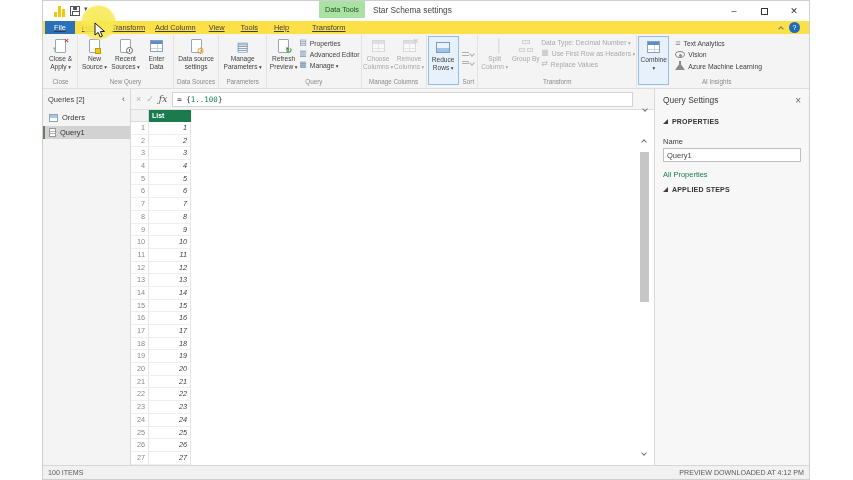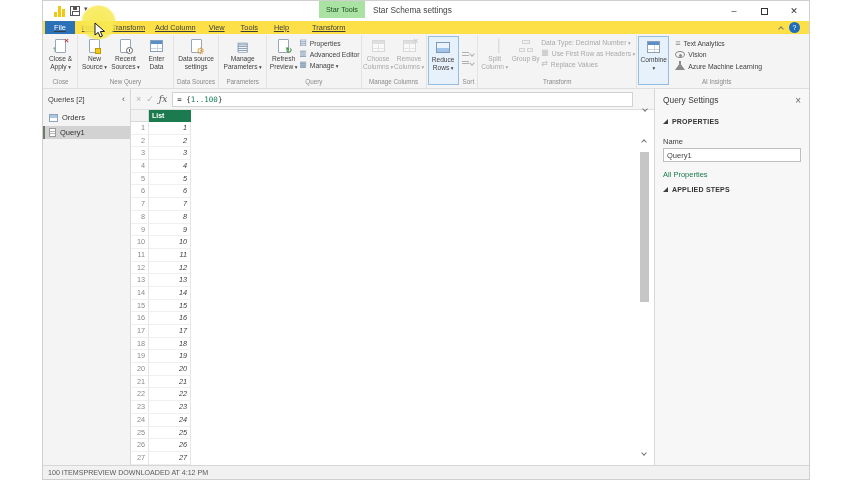--- a/index.html
+++ b/index.html
@@ -142,37 +142,37 @@
   .tri { width:0; height:0; border-bottom:5px solid #3f3f3f; border-left:5px solid transparent; }
   .slabel { margin-top:12px; }
   .sinput { margin-top:2px; width:100%; height:14px; border:1px solid #bfbfbf; background:#fff;
             font-family:"Liberation Sans", sans-serif; font-size:7.5px; color:#3f3f3f; padding:0 3px; }
   .slink { margin-top:8px; color:#1b7a4e; }
   .step { margin:5px -4px 0 -4px; height:13px; line-height:13px; background:#d2d2d2;
           box-shadow:inset 3px 0 0 #9a9a9a; padding-left:11px; color:#333; }
 
   
   .statusbar { position:absolute; left:0; right:0; bottom:0; height:14px; background:#f1f1f1;
-               border-top:1px solid #d6d6d6; display:flex; align-items:center; justify-content:flex-start;
+               border-top:1px solid #d6d6d6; display:flex; align-items:center; justify-content:space-between;
                padding:0 5px; font-size:7.1px; color:#5a5a5a; }
 </style>
 </head>
 <body>
 
 <div class="window">
 
   <div class="titlebar">
     <span class="appicon">
         <i class="b1"></i>
         <i class="b2"></i>
         <i class="b3"></i>
       </span>
     <span class="saveicon"></span>
     <span class="qat-caret">▾</span>
-    <div class="ctx-tab">Star Tools</div>
+    <div class="ctx-tab">Data Tools</div>
     <div class="wtitle">Star Schema settings</div>
     <div class="wcontrols">
       <span>–</span>
       <span>
           <i class="maxbox"></i>
         </span>
       <span>✕</span>
     </div>
   </div>
 

